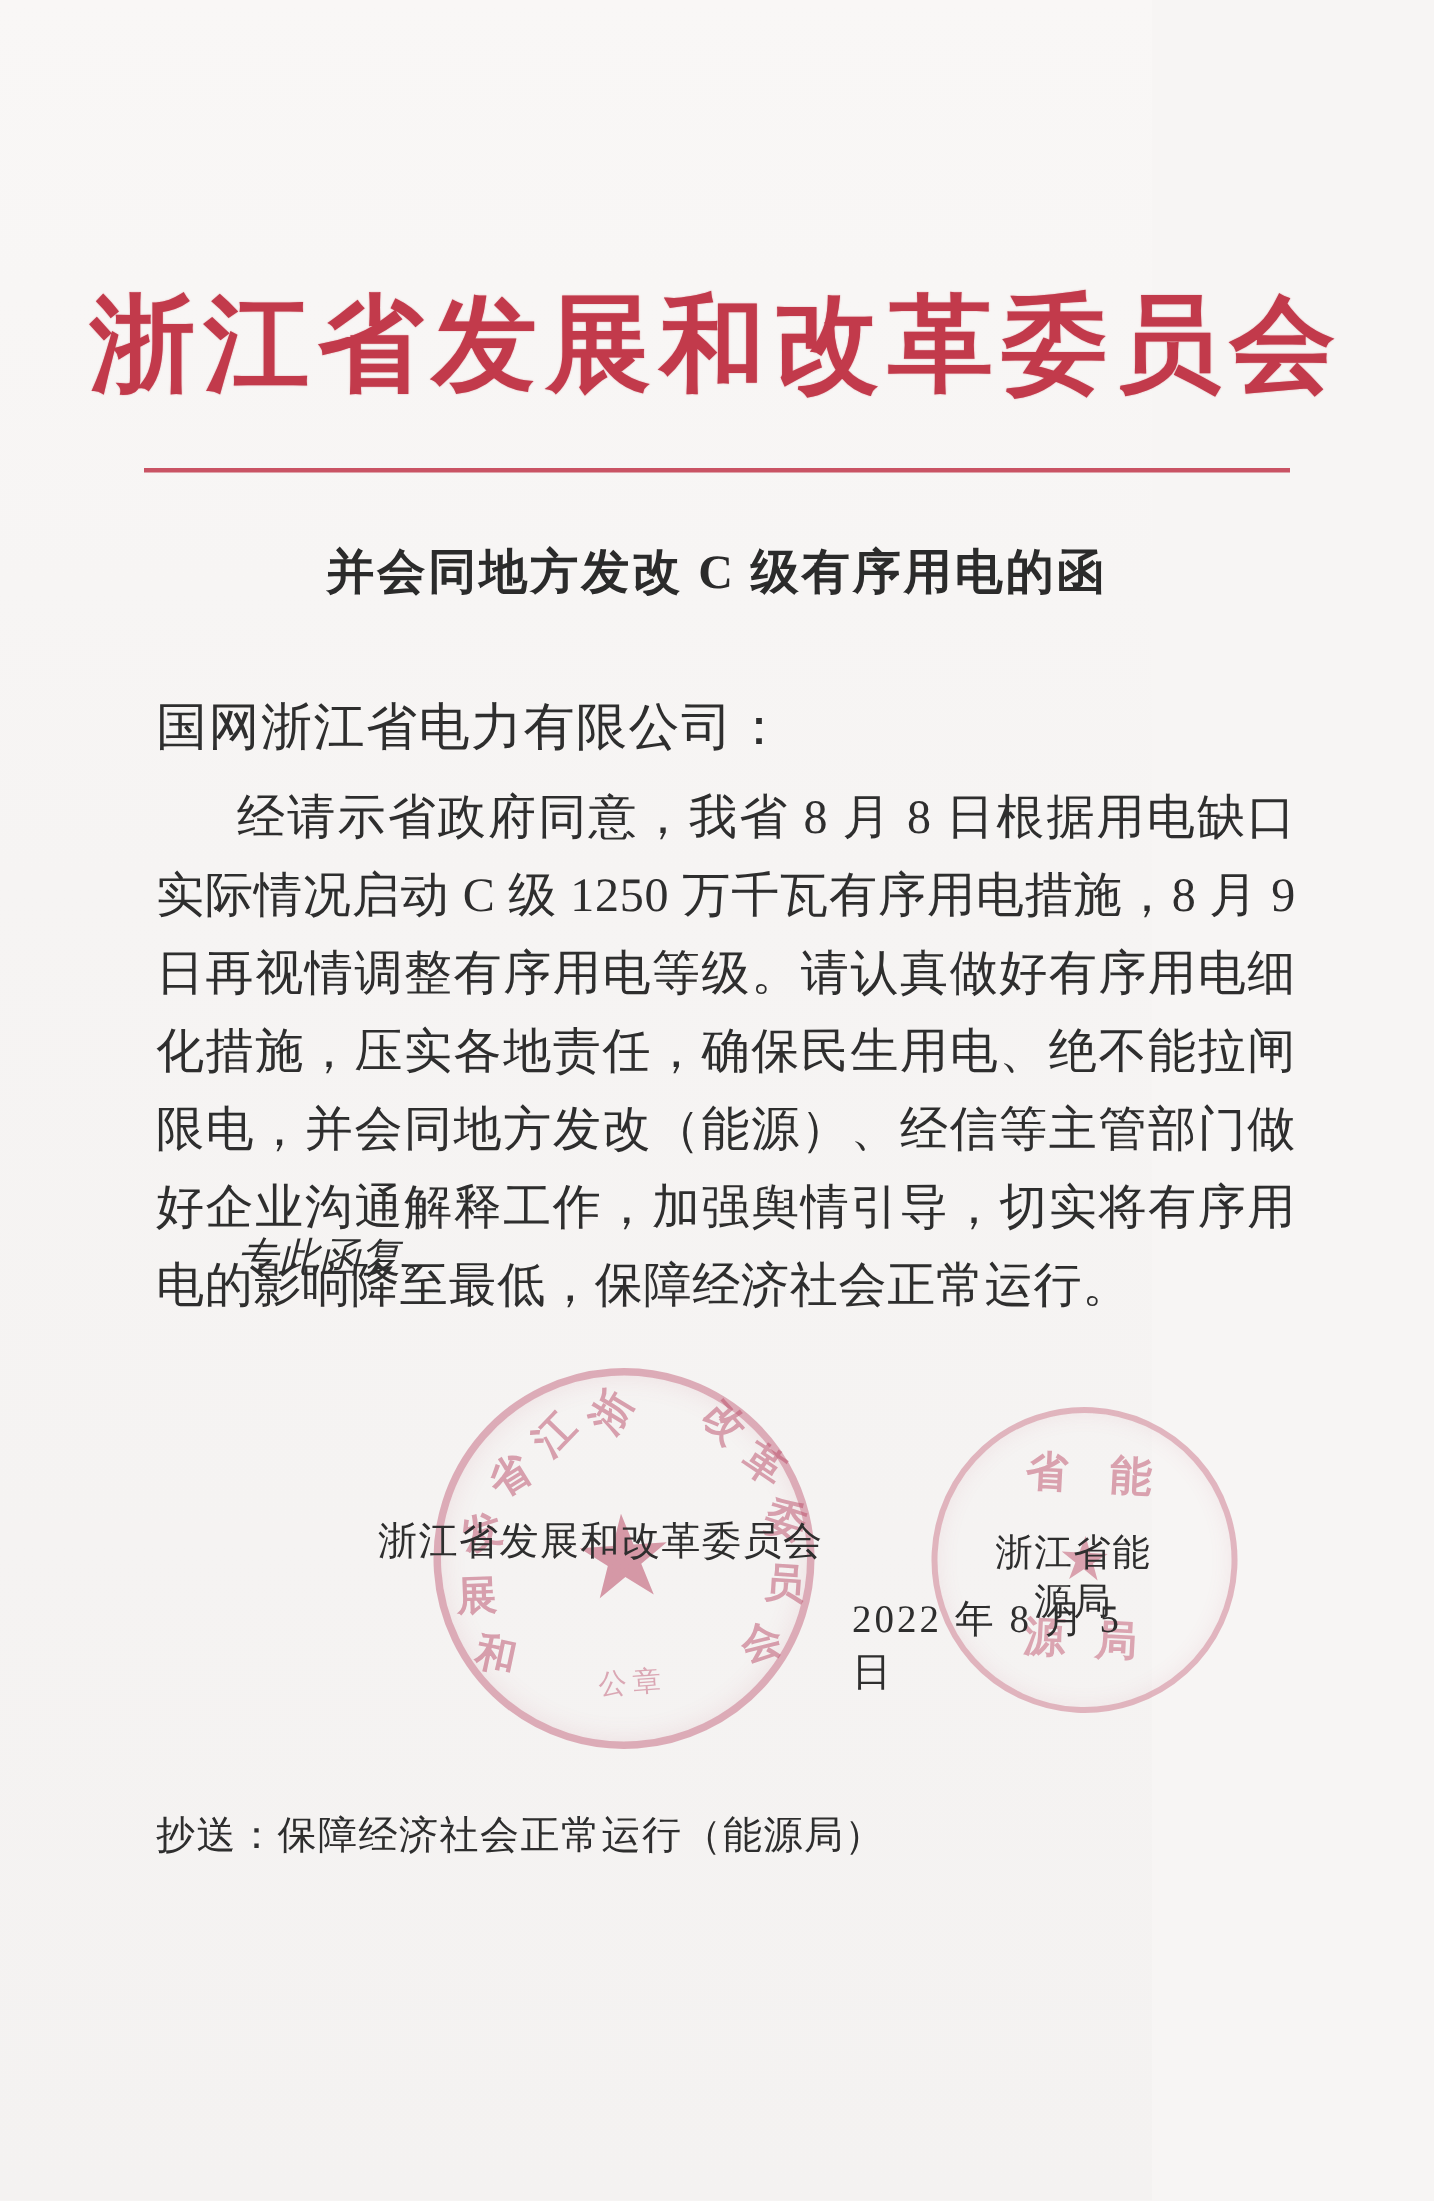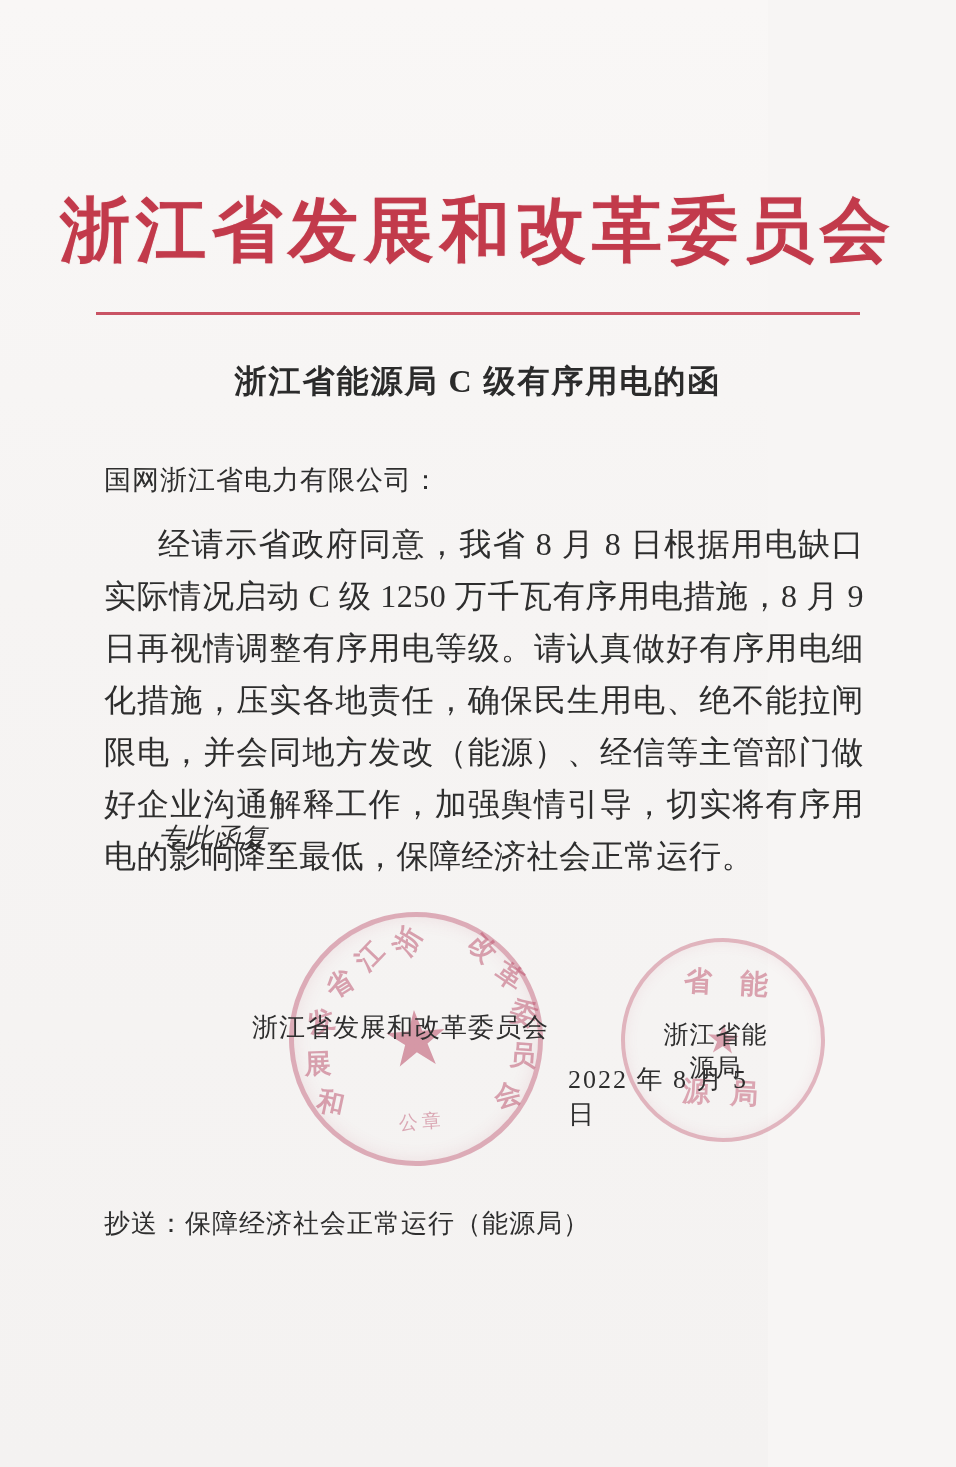--- a/index.html
+++ b/index.html
@@ -60,21 +60,21 @@
     font-size: 32px;
     letter-spacing: 2px;
     color: #2b2b2b;
   }
 
   
   .salutation {
     position: absolute;
     top: 462px;
     left: 104px;
-    font-size: 27px;
+    font-size: 34px;
     letter-spacing: 1px;
     color: #2e2e2e;
   }
   .body-text {
     position: absolute;
     top: 518px;
     left: 104px;
     width: 760px;
     font-size: 32px;
     line-height: 52px;
@@ -238,21 +238,21 @@
 </head>
 <body>
 
 <div class="page">
 
   <div class="letterhead">
     <div class="letterhead-title">浙江省发展和改革委员会</div>
   </div>
   <div class="letterhead-rule"></div>
 
-  <div class="doc-title">浙江省能源局 C 级有序用电的函</div>
+  <div class="doc-title">并会同地方发改 C 级有序用电的函</div>
 
   <div class="salutation">国网浙江省电力有限公司：</div>
 
   <div class="body-text">经请示省政府同意，我省 8 月 8 日根据用电缺口实际情况启动 C 级 1250 万千瓦有序用电措施，8 月 9 日再视情调整有序用电等级。请认真做好有序用电细化措施，压实各地责任，确保民生用电、绝不能拉闸限电，并会同地方发改（能源）、经信等主管部门做好企业沟通解释工作，加强舆情引导，切实将有序用电的影响降至最低，保障经济社会正常运行。</div>
 
   <div class="closing">专此函复。</div>
 
   <div class="seal seal-main">
     <div class="ring-text">
       <span class="seal-char" style="left:107px; top:6px;   transform: rotate(-55deg);">浙</span>

